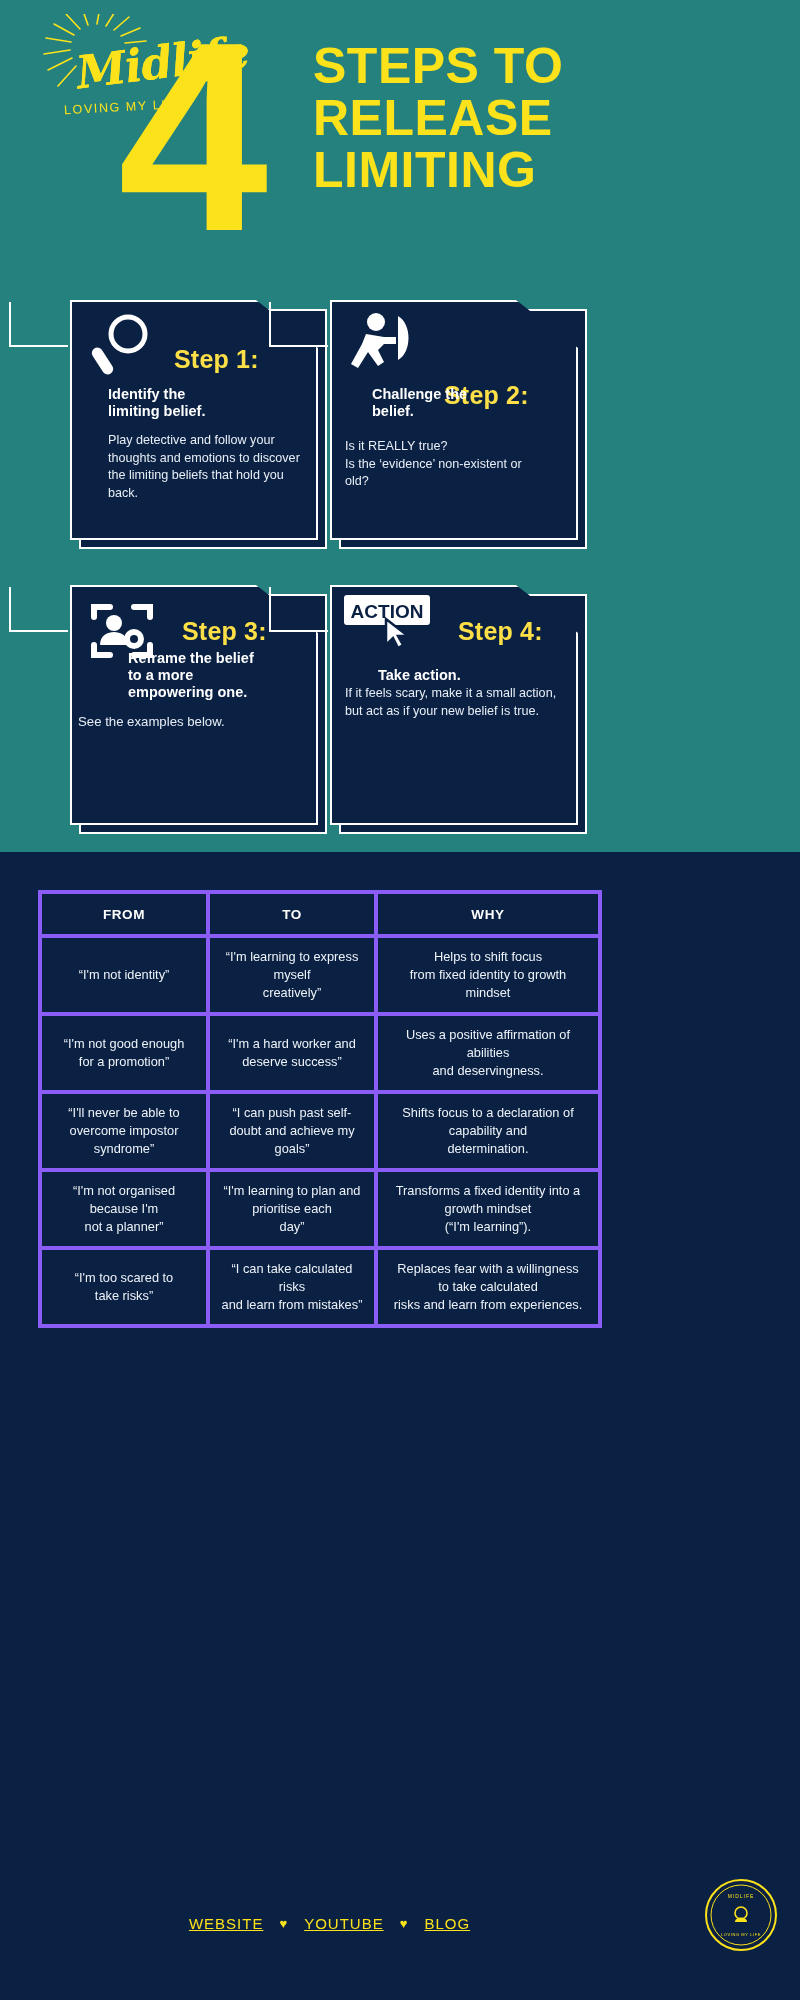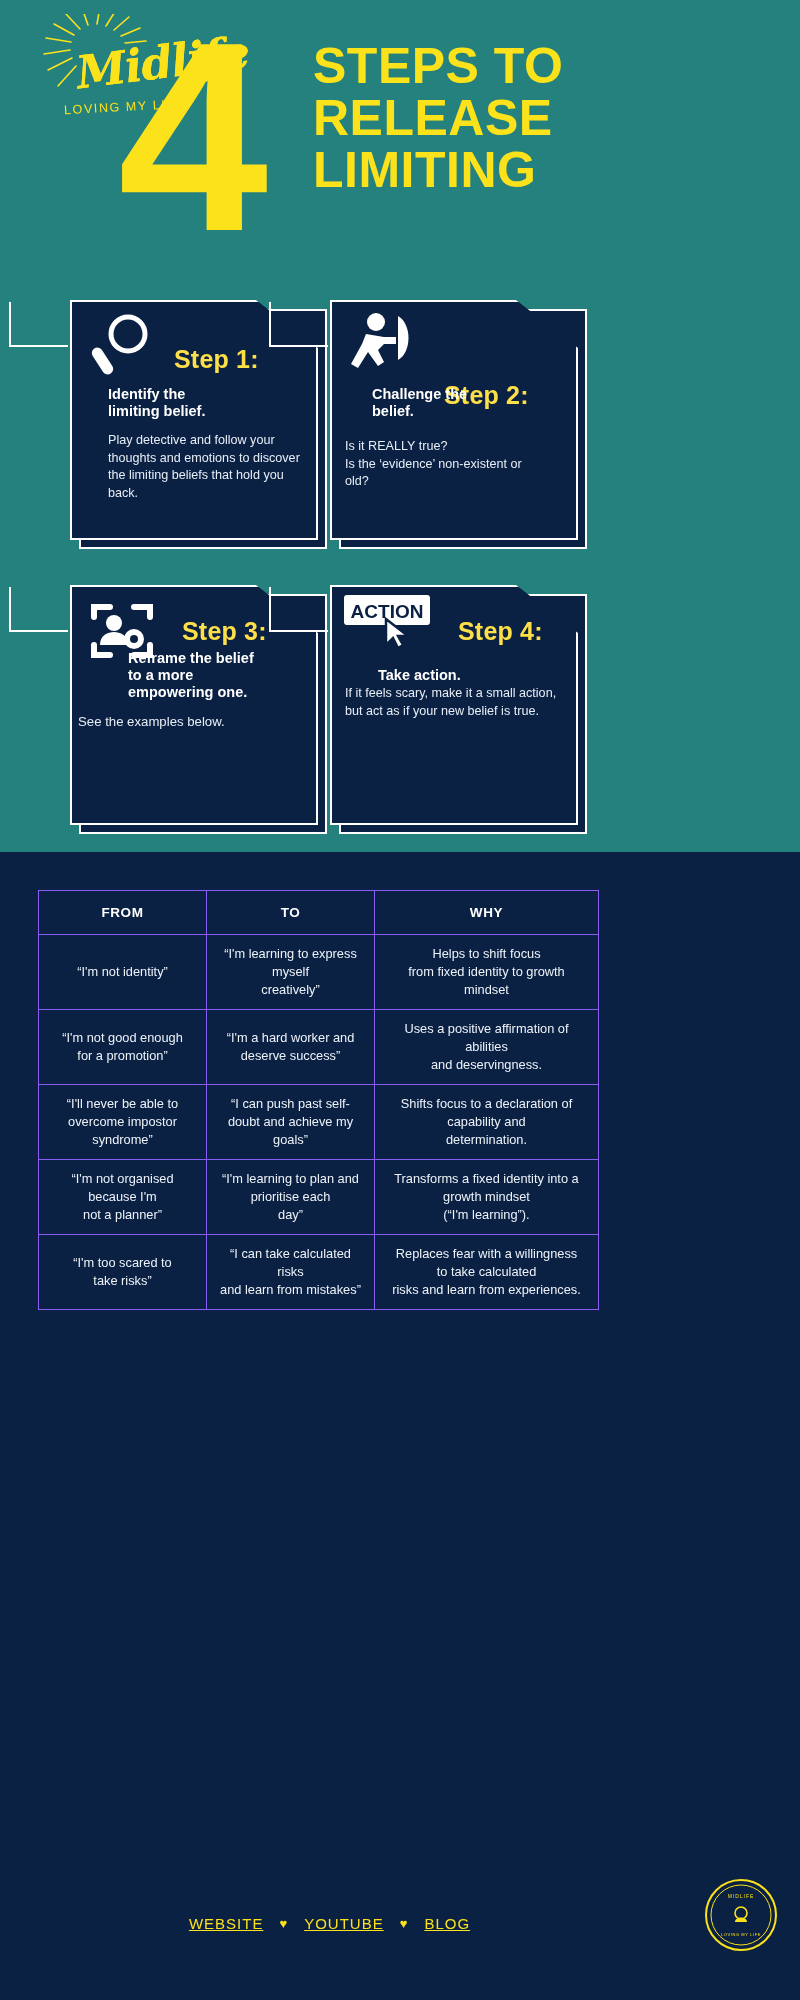--- a/index.html
+++ b/index.html
@@ -166,21 +166,21 @@
     position: absolute;
     left: 38px; top: 890px;
     width: 560px;
   }
   table.examples {
     width: 560px;
     border-collapse: collapse;
     table-layout: fixed;
   }
   table.examples th, table.examples td {
-    border: 1px solid #8b5cf6;
+    border: 4px solid #8b5cf6;
     text-align: center;
     vertical-align: middle;
     color: #eef3f9;
     padding: 10px 8px;
   }
   table.examples th {
     font-size: 13.5px;
     font-weight: bold;
     letter-spacing: 0.6px;
     height: 44px;

